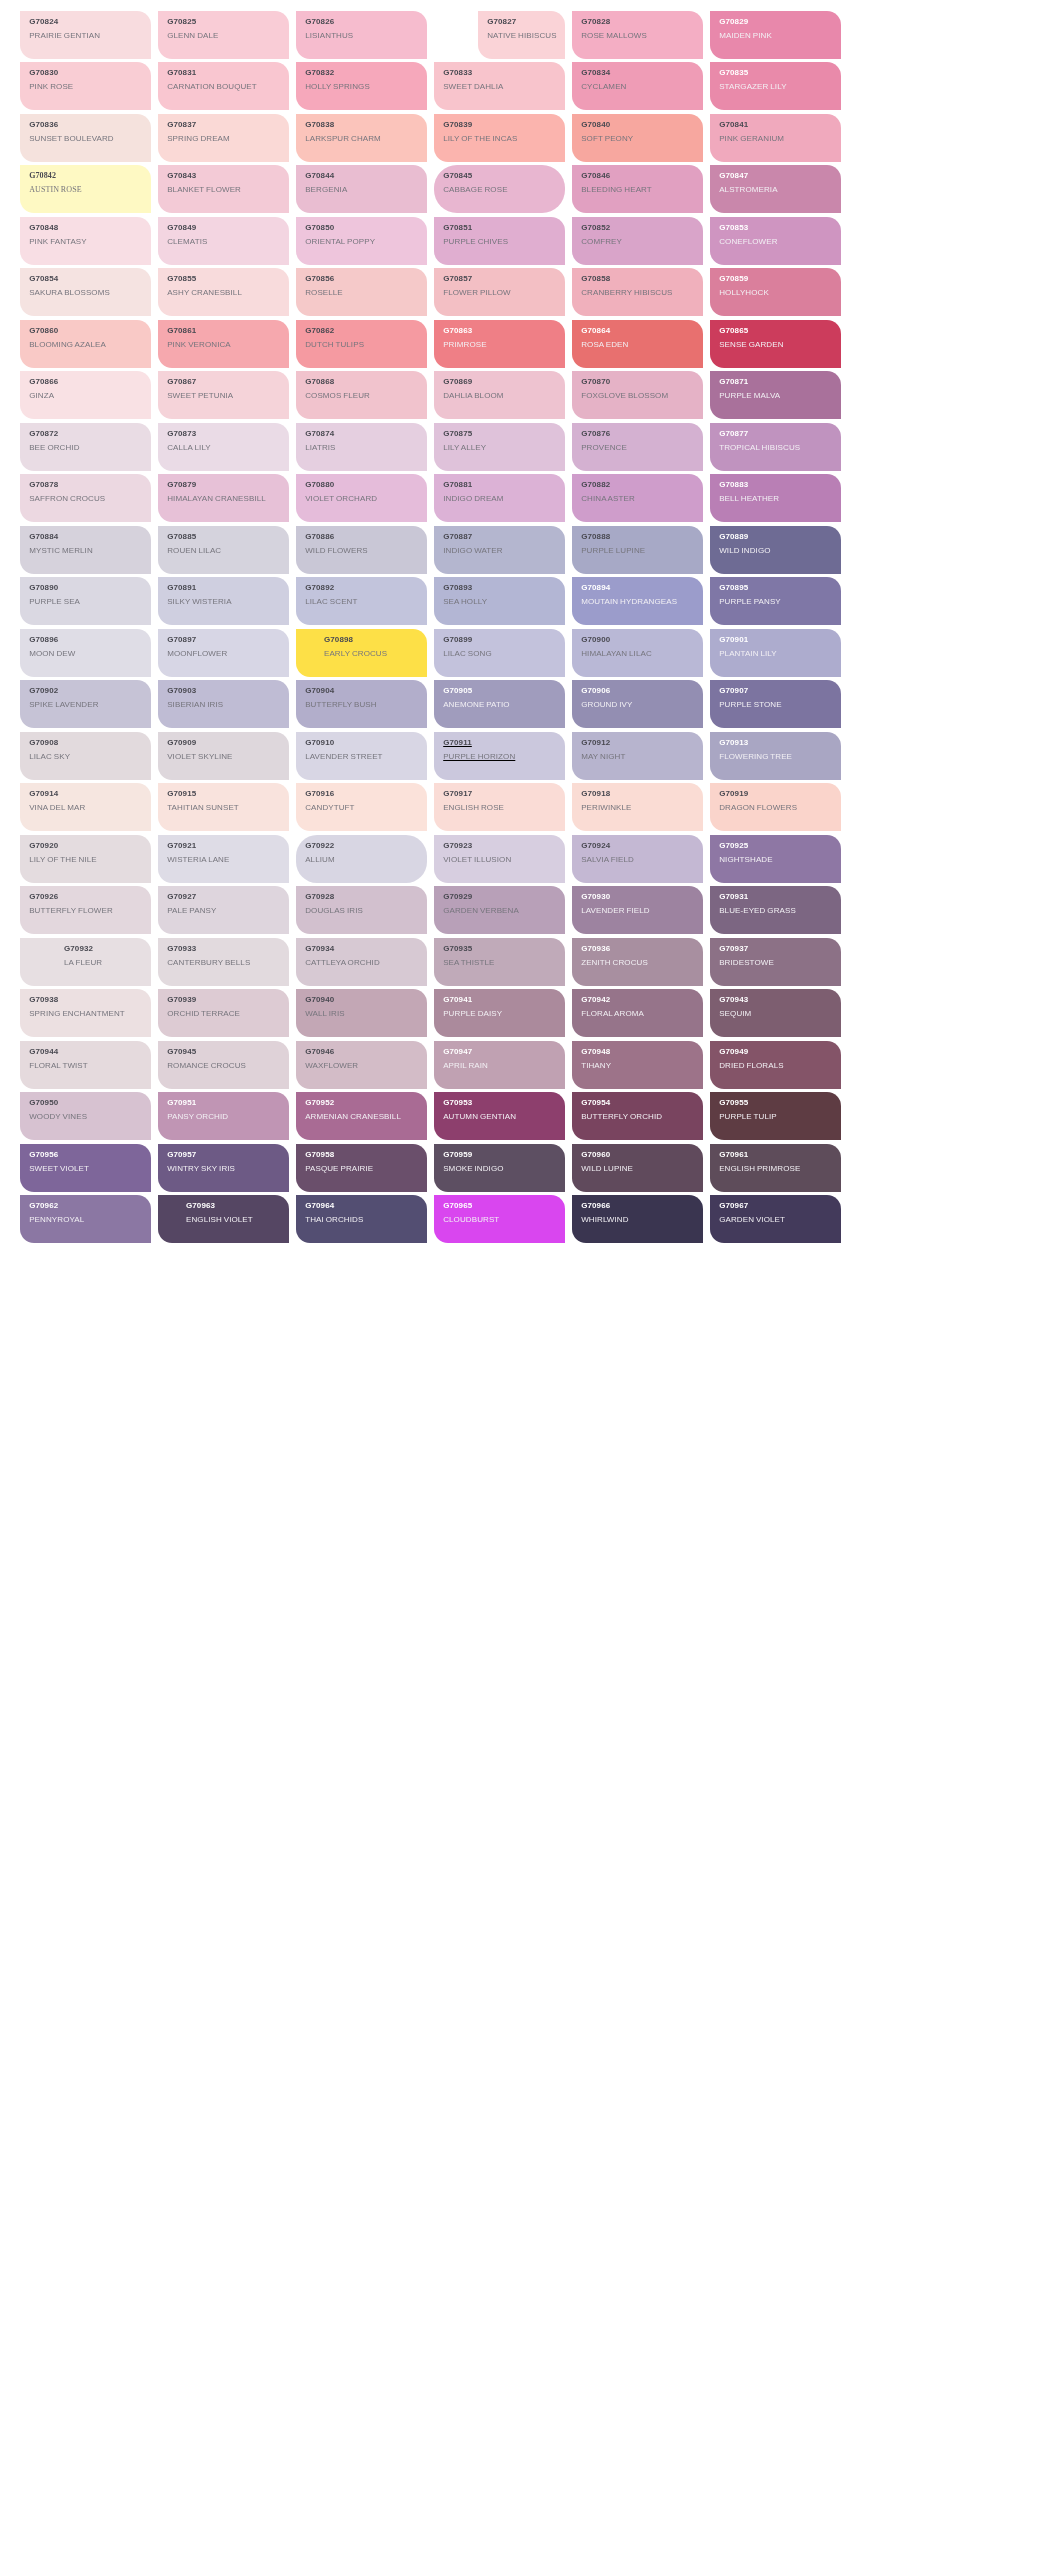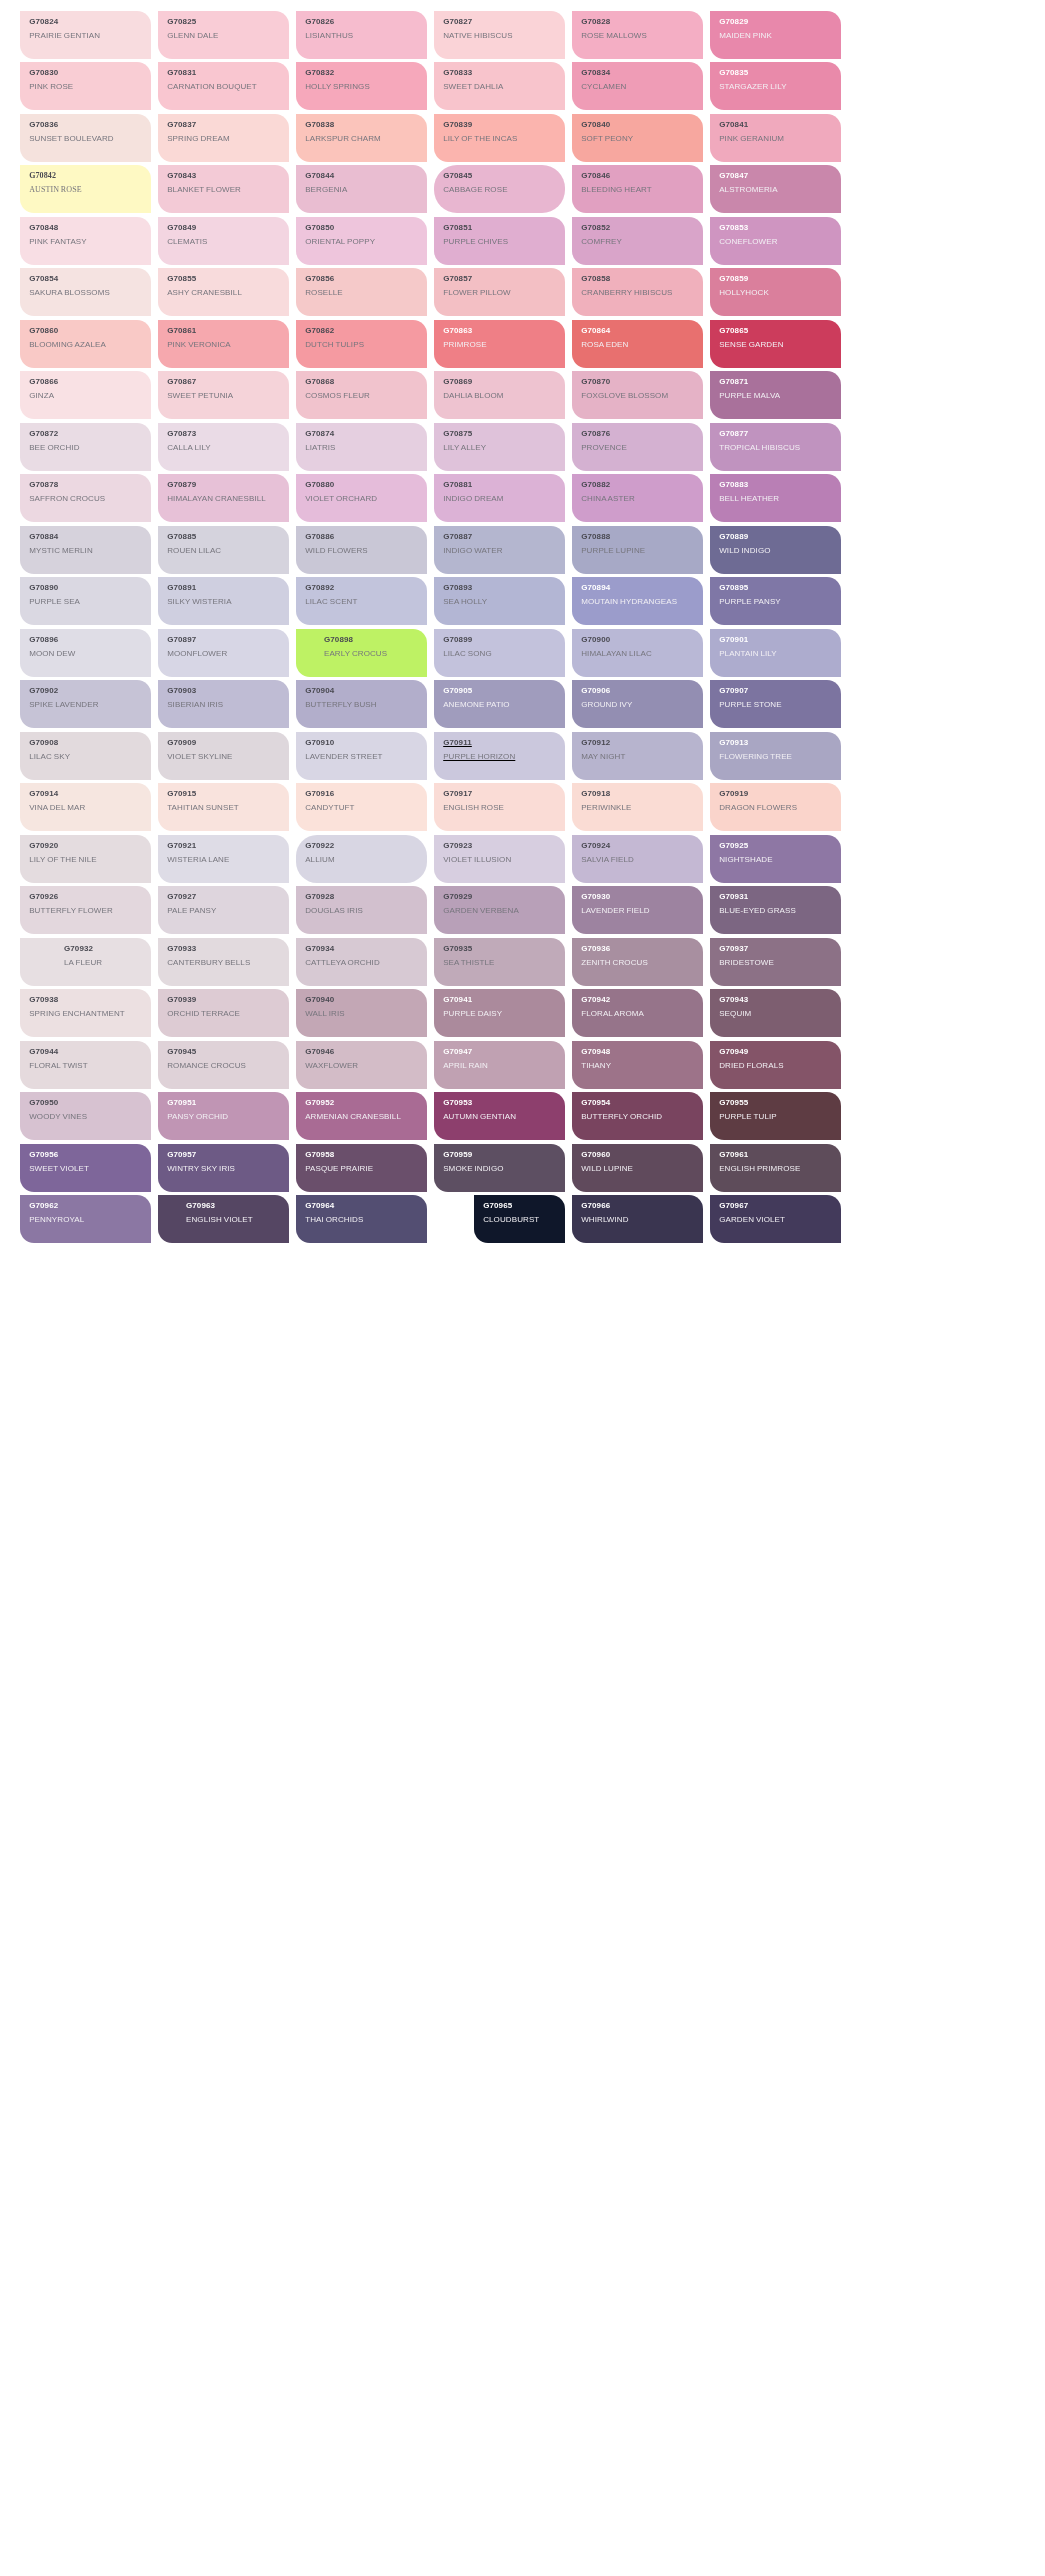--- a/index.html
+++ b/index.html
@@ -62,21 +62,21 @@
       <span class="swatch-name">PRAIRIE GENTIAN</span>
     </div>
     <div class="swatch dark-text" style="background-color: rgb(249, 204, 214);">
       <span class="swatch-code">G70825</span>
       <span class="swatch-name">GLENN DALE</span>
     </div>
     <div class="swatch dark-text" style="background-color: rgb(246, 188, 206);">
       <span class="swatch-code">G70826</span>
       <span class="swatch-name">LISIANTHUS</span>
     </div>
-    <div class="swatch dark-text" style="background-color: rgb(250, 211, 215);">
+    <div class="swatch dark-text" style="background-color: rgb(250, 211, 215); margin-left: 44px;">
       <span class="swatch-code">G70827</span>
       <span class="swatch-name">NATIVE HIBISCUS</span>
     </div>
     <div class="swatch dark-text" style="background-color: rgb(244, 174, 196);">
       <span class="swatch-code">G70828</span>
       <span class="swatch-name">ROSE MALLOWS</span>
     </div>
     <div class="swatch light-text" style="background-color: rgb(232, 136, 171);">
       <span class="swatch-code">G70829</span>
       <span class="swatch-name">MAIDEN PINK</span>
@@ -346,21 +346,21 @@
       <span class="swatch-name">PURPLE PANSY</span>
     </div>
     <div class="swatch dark-text" style="background-color: rgb(223, 221, 230);">
       <span class="swatch-code">G70896</span>
       <span class="swatch-name">MOON DEW</span>
     </div>
     <div class="swatch dark-text" style="background-color: rgb(215, 214, 229);">
       <span class="swatch-code">G70897</span>
       <span class="swatch-name">MOONFLOWER</span>
     </div>
-    <div class="swatch dark-text" style="background-color: #bef264; padding-left: 28px;">
+    <div class="swatch dark-text" style="background-color: #fde047; padding-left: 28px;">
       <span class="swatch-code">G70898</span>
       <span class="swatch-name">EARLY CROCUS</span>
     </div>
     <div class="swatch dark-text" style="background-color: rgb(195, 194, 220);">
       <span class="swatch-code">G70899</span>
       <span class="swatch-name">LILAC SONG</span>
     </div>
     <div class="swatch dark-text" style="background-color: rgb(185, 184, 214);">
       <span class="swatch-code">G70900</span>
       <span class="swatch-name">HIMALAYAN LILAC</span>
@@ -614,21 +614,21 @@
       <span class="swatch-name">PENNYROYAL</span>
     </div>
     <div class="swatch light-text" style="background-color: rgb(85, 70, 99); padding-left: 28px;">
       <span class="swatch-code">G70963</span>
       <span class="swatch-name">ENGLISH VIOLET</span>
     </div>
     <div class="swatch light-text" style="background-color: rgb(83, 78, 114);">
       <span class="swatch-code">G70964</span>
       <span class="swatch-name">THAI ORCHIDS</span>
     </div>
-    <div class="swatch light-text" style="background-color: #0f172a; margin-left: 40px;">
+    <div class="swatch light-text" style="background-color: #d946ef;">
       <span class="swatch-code">G70965</span>
       <span class="swatch-name">CLOUDBURST</span>
     </div>
     <div class="swatch light-text" style="background-color: rgb(58, 53, 80);">
       <span class="swatch-code">G70966</span>
       <span class="swatch-name">WHIRLWIND</span>
     </div>
     <div class="swatch light-text" style="background-color: rgb(67, 58, 91);">
       <span class="swatch-code">G70967</span>
       <span class="swatch-name">GARDEN VIOLET</span>

